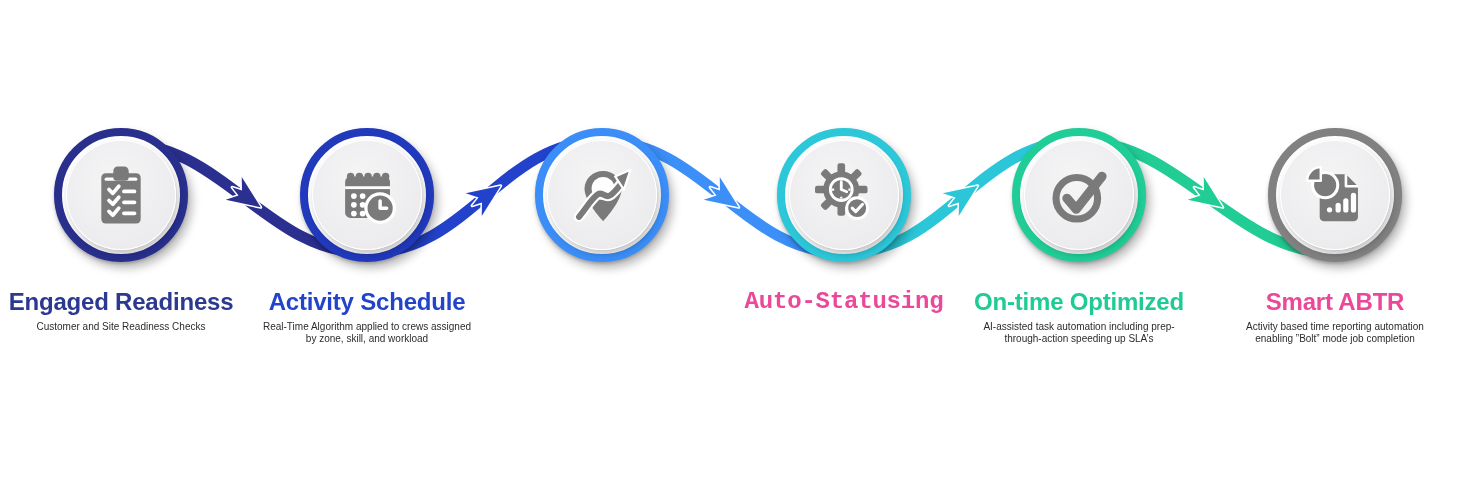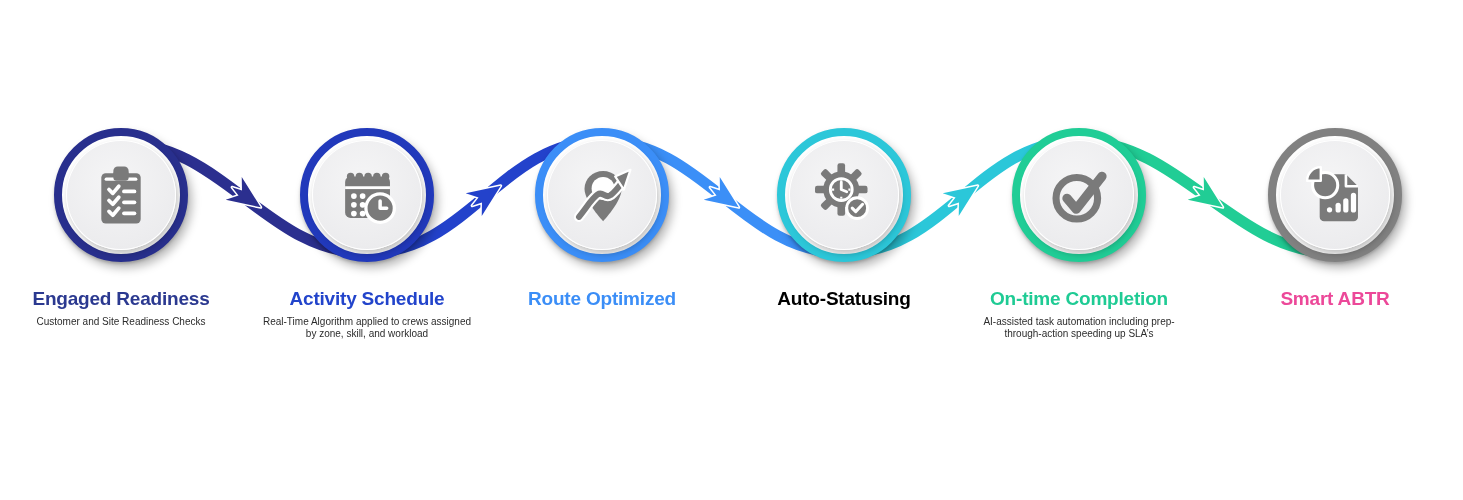--- a/index.html
+++ b/index.html
@@ -27,21 +27,21 @@
     display:flex;align-items:center;justify-content:center;
   }
   .disc svg{width:70px;height:70px;display:block;}
 
   .ic-g{fill:var(--icon,#7a7a7a);}
   .ic-w{fill:#ffffff;}
   .ic-gs{stroke:var(--icon,#7a7a7a);fill:none;}
   .ic-ws{stroke:#ffffff;fill:none;}
 
   .txt{margin-top:27px;text-align:center;}
-  .title{font-size:19px;font-weight:bold;letter-spacing:-.2px;line-height:1.1;}
+  .title{font-size:24px;font-weight:bold;letter-spacing:-.2px;line-height:1.1;}
   .desc{margin:6px auto 0 auto;font-size:10px;line-height:1.2;color:#2c2c2c;}
   .s1 .desc{width:212px}.s2 .desc{width:212px}.s3 .desc{width:205px}
   .s4 .desc{width:210px}.s5 .desc{width:222px}.s6 .desc{width:216px}
 </style>
 </head>
 <body>
 
 <div class="canvas">
 
   <svg class="flow-svg" width="1463" height="500" viewBox="0 0 1463 500">
@@ -114,21 +114,20 @@
         <svg viewBox="0 0 64 64">
           <path class="ic-g" d="M33,10 c9.5,0 17,7.3 17,16.3 C50,38 33,56 33,56 C33,56 16,38 16,26.3 C16,17.3 23.5,10 33,10 Z"></path>
           <circle class="ic-w" cx="33" cy="26" r="10.5"></circle>
           <path class="ic-ws" d="M11,52 C19,42 22,36 28,31.5 C33,28 35,36 40,32 C44,29 47,25 50,21" stroke-width="9.5" stroke-linecap="round"></path>
           <path class="ic-gs" d="M11,52 C19,42 22,36 28,31.5 C33,28 35,36 40,32 C44,29 47,25 50,21" stroke-width="5.5" stroke-linecap="round"></path>
           <polygon class="ic-g" points="58,9 44,15 52,27" style="stroke:#fff;stroke-width:2;stroke-linejoin:round"></polygon>
         </svg>
       </div>
     </div>
     <div class="txt">
-      <div class="title" style="color: rgb(59, 142, 247);">Route Optimized</div>
     </div>
   </div>
 
   <div class="step s4">
     <div class="ring" style="border-color: rgb(44, 199, 217);">
       <div class="disc">
         <svg viewBox="0 0 64 64">
           <g class="ic-g">
             <rect x="26" y="3" width="7" height="10" rx="2" transform="rotate(0,29.5,27)"></rect>
             <rect x="26" y="3" width="7" height="10" rx="2" transform="rotate(45,29.5,27)"></rect>
@@ -142,35 +141,35 @@
           </g>
           <circle class="ic-ws" cx="29.5" cy="27" r="10" stroke-width="2.6"></circle>
           <path class="ic-ws" d="M29.5,20.5 V18.5 M36,27 h2 M29.5,33.5 v2 M23,27 h-2" stroke-width="2"></path>
           <path class="ic-ws" d="M29.5,27 V20.8 M29.5,27 L34.5,29" stroke-width="2.6" stroke-linecap="round"></path>
           <circle class="ic-g" cx="44" cy="44" r="9.5" style="stroke:#fff;stroke-width:2.6"></circle>
           <path class="ic-ws" d="M39.5,44 l3.2,3.2 L49,40.5" stroke-width="2.8" stroke-linecap="round" stroke-linejoin="round"></path>
         </svg>
       </div>
     </div>
     <div class="txt">
-      <div class="title" style="color: #000000;">Auto-Statusing</div>
+      <div class="title" style="color: #ec4899; font-family: Liberation Mono, monospace;">Auto-Statusing</div>
     </div>
   </div>
 
   <div class="step s5">
     <div class="ring" style="border-color: rgb(32, 205, 150);">
       <div class="disc">
         <svg viewBox="0 0 64 64">
           <circle class="ic-gs" cx="30" cy="35" r="19" stroke-width="6.5"></circle>
           <path class="ic-gs" d="M21,35 L29.5,45 L53,15" stroke-width="8.5" stroke-linecap="round" stroke-linejoin="round"></path>
         </svg>
       </div>
     </div>
     <div class="txt">
-      <div class="title" style="color: rgb(31, 203, 148);">On-time Completion</div>
+      <div class="title" style="color: rgb(31, 203, 148);">On-time Optimized</div>
       <div class="desc">AI-assisted task automation including prep-through-action speeding up SLA’s</div>
     </div>
   </div>
 
   <div class="step s6">
     <div class="ring" style="border-color: rgb(129, 129, 129);">
       <div class="disc">
         <svg viewBox="0 0 64 64">
           <path class="ic-g" d="M22,13 h20 l11,11 v28 a4,4 0 0 1 -4,4 h-27 a4,4 0 0 1 -4,-4 v-35 a4,4 0 0 1 4,-4 Z"></path>
           <path class="ic-ws" d="M42,13 v11 h11" stroke-width="2.4" stroke-linejoin="round"></path>
@@ -178,16 +177,17 @@
           <path class="ic-g" d="M19,19 L19,6.5 A12.5,12.5 0 0 0 6.5,19 Z" style="stroke:#fff;stroke-width:2.2;stroke-linejoin:round"></path>
           <circle class="ic-w" cx="27" cy="45.5" r="2.4"></circle>
           <rect class="ic-w" x="32.5" y="39" width="4.8" height="9" rx="2.4"></rect>
           <rect class="ic-w" x="39.5" y="35" width="4.8" height="13" rx="2.4"></rect>
           <rect class="ic-w" x="46.5" y="30" width="4.8" height="18" rx="2.4"></rect>
         </svg>
       </div>
     </div>
     <div class="txt">
       <div class="title" style="color: #ec4899;">Smart ABTR</div>
+      <div class="desc">Activity based time reporting automation enabling ”Bolt” mode job completion</div>
     </div>
   </div>
 
 </div>
 
 </body></html>

